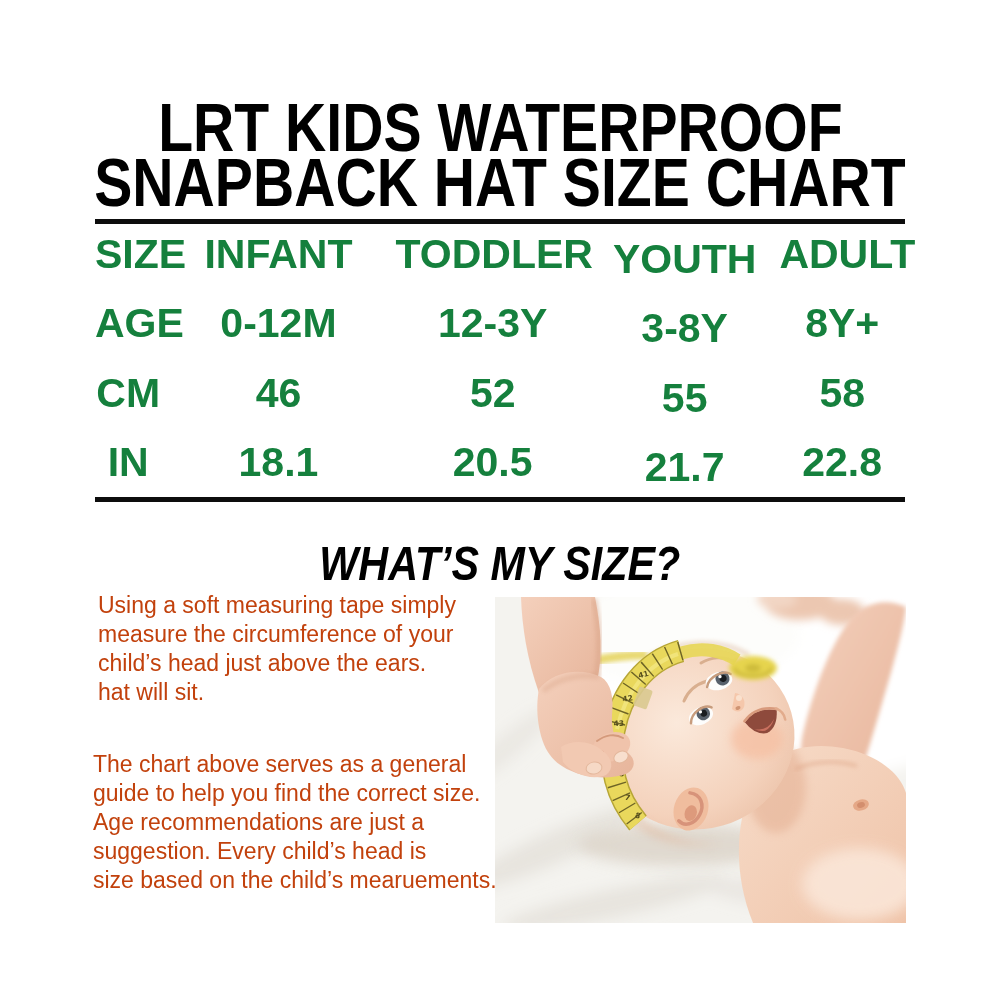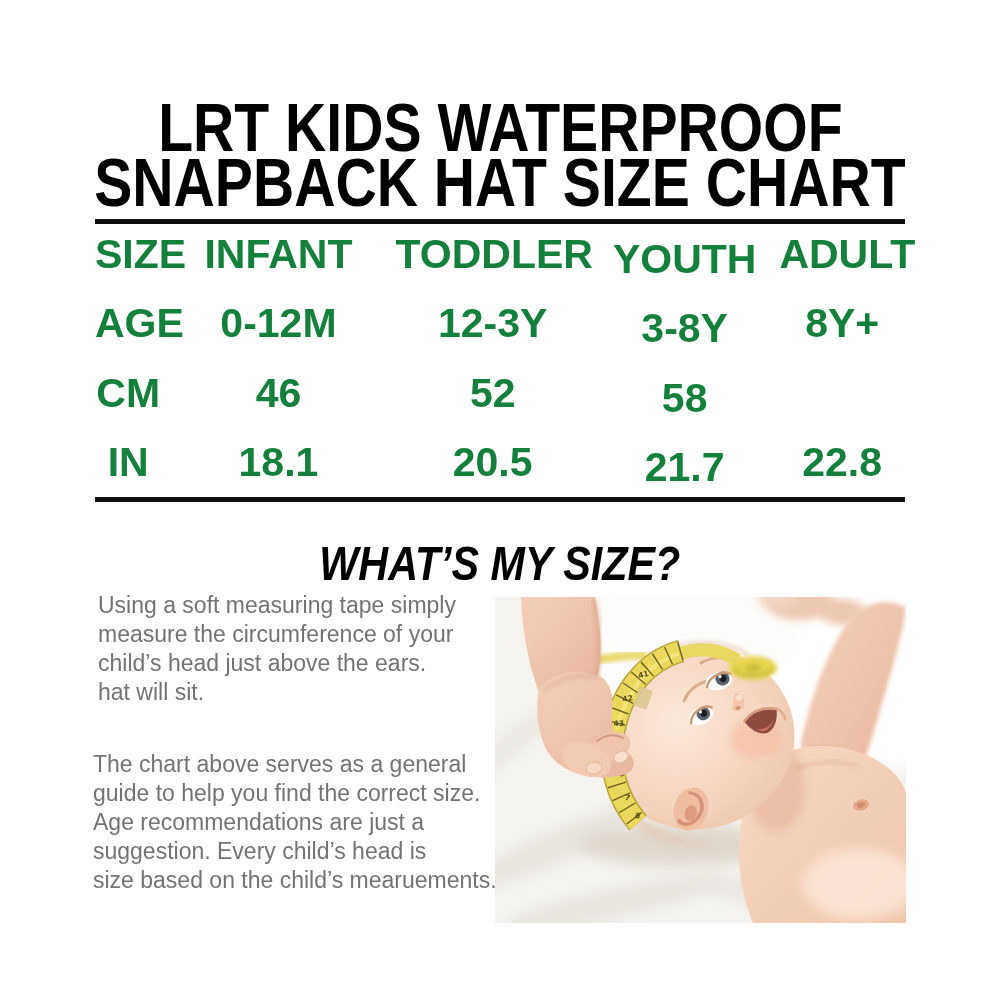--- a/index.html
+++ b/index.html
@@ -24,21 +24,21 @@
   .trow { display:grid; grid-template-columns:8.2% 28.9% 24% 23.4% 15.5%; align-items:center; }
   .tcell { text-align:center; font-size:41px; font-weight:700; color:#15803d; white-space:nowrap; }
   .trow .tcell:nth-child(4) { position:relative; top:5px; }  
 
   
   .whats { position:absolute; top:536px; left:0; width:1000px; text-align:center;
            font-size:48px; line-height:56px; font-weight:bold; font-style:italic; color:#000; white-space:nowrap; }
   .whats > span { display:inline-block; transform:scaleX(0.86); transform-origin:center; }
 
   
-  .copy { position:absolute; font-size:23px; line-height:29px; color:#737373; }
+  .copy { position:absolute; font-size:23px; line-height:29px; color:#c2410c; }
   .copy .cline { white-space:nowrap; }
   .copy-1 { left:98px; top:591px; }
   .copy-2 { left:93px; top:750px; }
 
   
   .photo { position:absolute; left:495px; top:597px; width:411px; height:326px; }
   .photo svg { display:block; width:411px; height:326px; }
 </style>
 </head>
 <body>
@@ -65,20 +65,21 @@
       <div class="tcell">AGE</div>
       <div class="tcell">0-12M</div>
       <div class="tcell">12-3Y</div>
       <div class="tcell">3-8Y</div>
       <div class="tcell">8Y+</div>
     </div>
     <div class="trow">
       <div class="tcell">CM</div>
       <div class="tcell">46</div>
       <div class="tcell">52</div>
+      <div class="tcell">55</div>
       <div class="tcell">58</div>
     </div>
     <div class="trow">
       <div class="tcell">IN</div>
       <div class="tcell">18.1</div>
       <div class="tcell">20.5</div>
       <div class="tcell">21.7</div>
       <div class="tcell">22.8</div>
     </div>
   </div>

